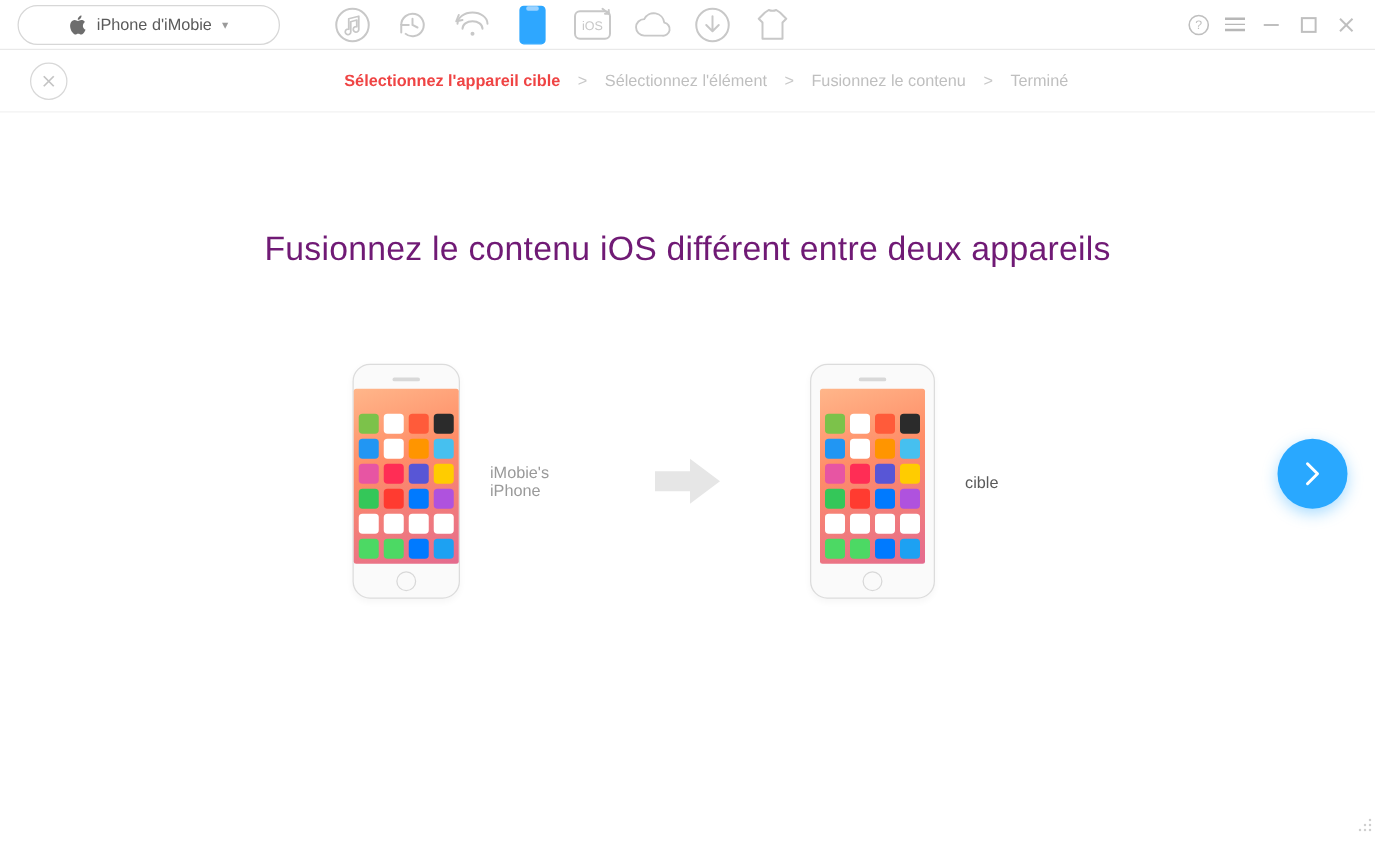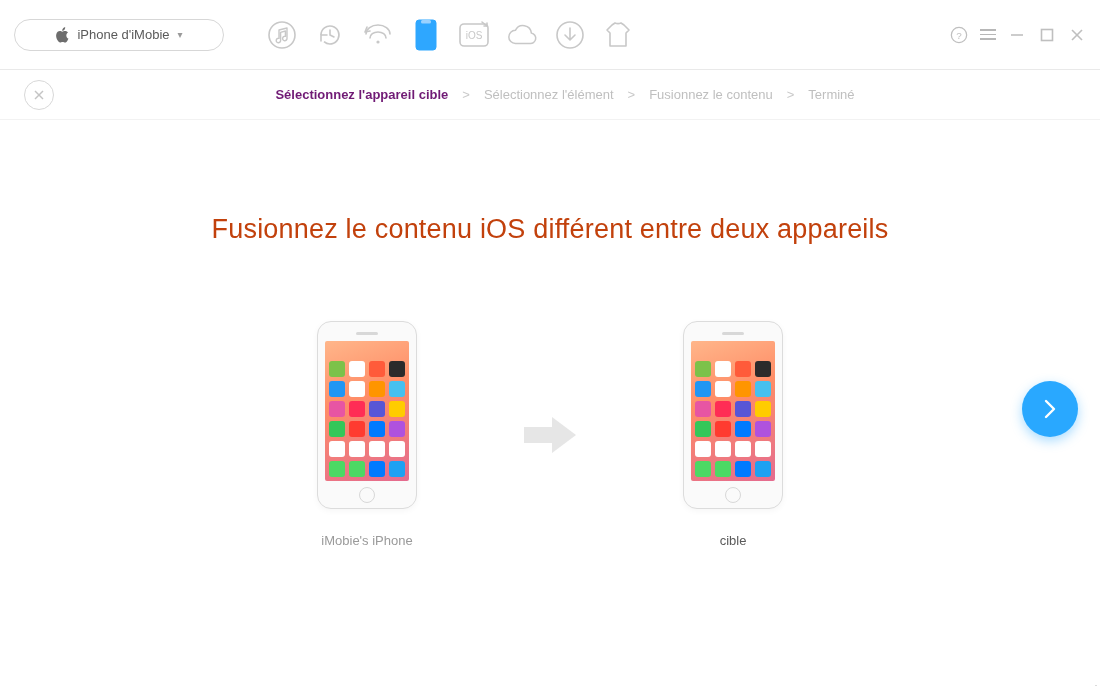--- a/index.html
+++ b/index.html
@@ -1,19 +1,19 @@
 <!DOCTYPE html>
 <html><head>
 <meta charset="utf-8">
 <style>
   * { box-sizing: border-box; margin: 0; padding: 0; }
   html, body { width: 1100px; height: 686px; font-family: -apple-system, "Helvetica Neue", Arial, sans-serif; background: #fff; color: #555; }
   
   .toolbar {
-    height: 70px;
+    height: 40px;
     border-bottom: 1px solid #e9e9e9;
     display: flex;
     align-items: center;
     padding: 0 14px;
     gap: 0;
   }
   .device-pill {
     display: flex;
     align-items: center;
     justify-content: center;
@@ -63,43 +63,43 @@
   }
   .close-circle {
     width: 30px; height: 30px;
     border: 1px solid #d8d8d8;
     border-radius: 50%;
     display:flex;align-items:center;justify-content:center;
     color:#bdbdbd;
     cursor:pointer;
   }
   .crumbs { flex:1; display:flex; justify-content:center; gap:14px; }
-  .crumb.active { color:#701a75; font-weight:600; }
+  .crumb.active { color:#ef4444; font-weight:600; }
   .crumb-sep { color:#c9c9c9; }
   
   .main {
     position: relative;
     height: calc(686px - 58px - 50px);
     padding-top: 94px;
   }
   .headline {
     text-align: center;
     font-size: 27px;
     font-weight: 300;
-    color: #c2410c;
+    color: #701a75;
     letter-spacing: 0.2px;
   }
   .pair {
     margin-top: 76px;
     display: flex;
     align-items: center;
     justify-content: center;
     gap: 70px;
   }
-  .device-col { display:flex; flex-direction:column; align-items:center; gap:24px; width:170px;}
+  .device-col { display:flex; flex-direction:row; align-items:center; gap:24px; width:170px;}
   .device-label { font-size:13px; color:#9a9a9a; }
   .device-label.strong { color:#5a5a5a; font-weight:500; }
   
   .phone {
     width: 100px; height: 188px;
     border: 1px solid #dcdcdc;
     border-radius: 14px;
     background: #fafafa;
     position: relative;
     box-shadow: 0 2px 6px rgba(0,0,0,0.04);

